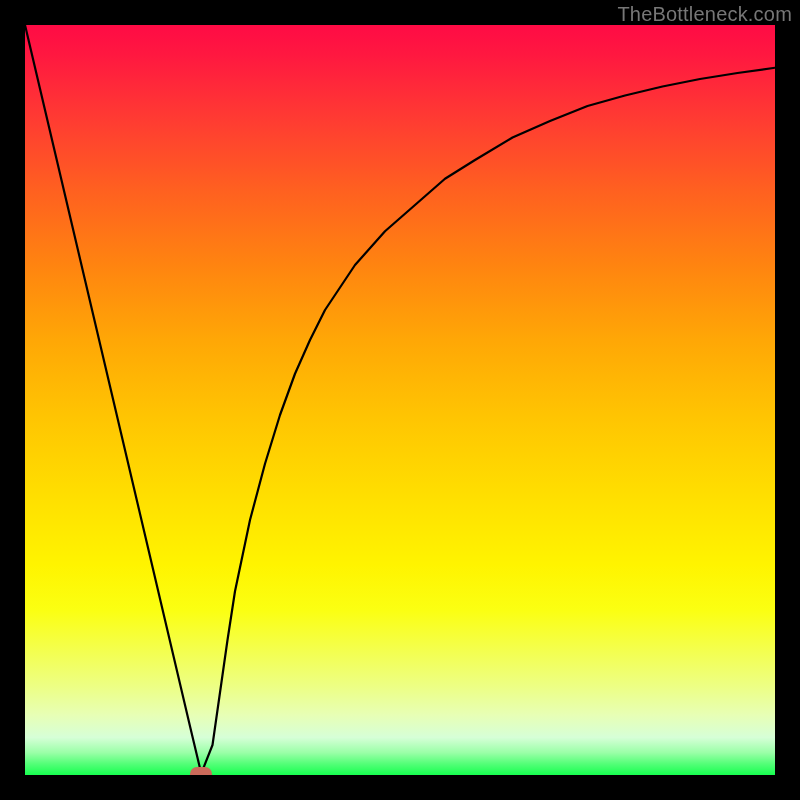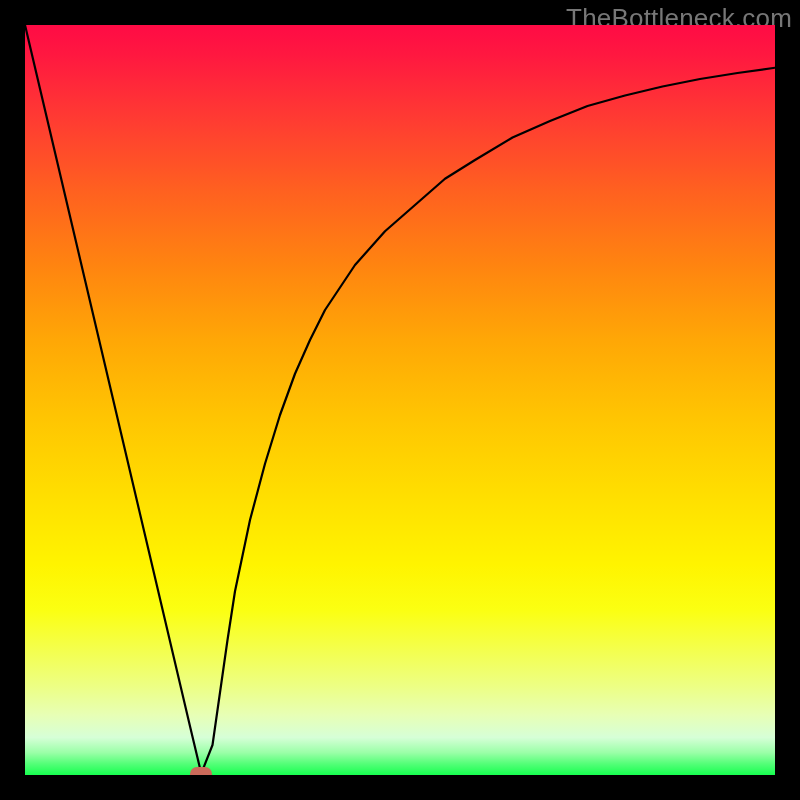--- a/index.html
+++ b/index.html
@@ -63,21 +63,21 @@
     height: 14px;
     background: #cb6a5a;
     border-radius: 7px;
     transform: translate(-50%, -50%);
   }
   .watermark {
     position: absolute;
     top: 3px;
     right: 8px;
     color: #777;
-    font-size: 26px;
+    font-size: 20px;
     font-weight: 500;
     letter-spacing: 0.2px;
     user-select: none;
   }
 </style>
 </head>
 <body>
 
 <div class="frame">
   <div class="watermark">TheBottleneck.com</div>

